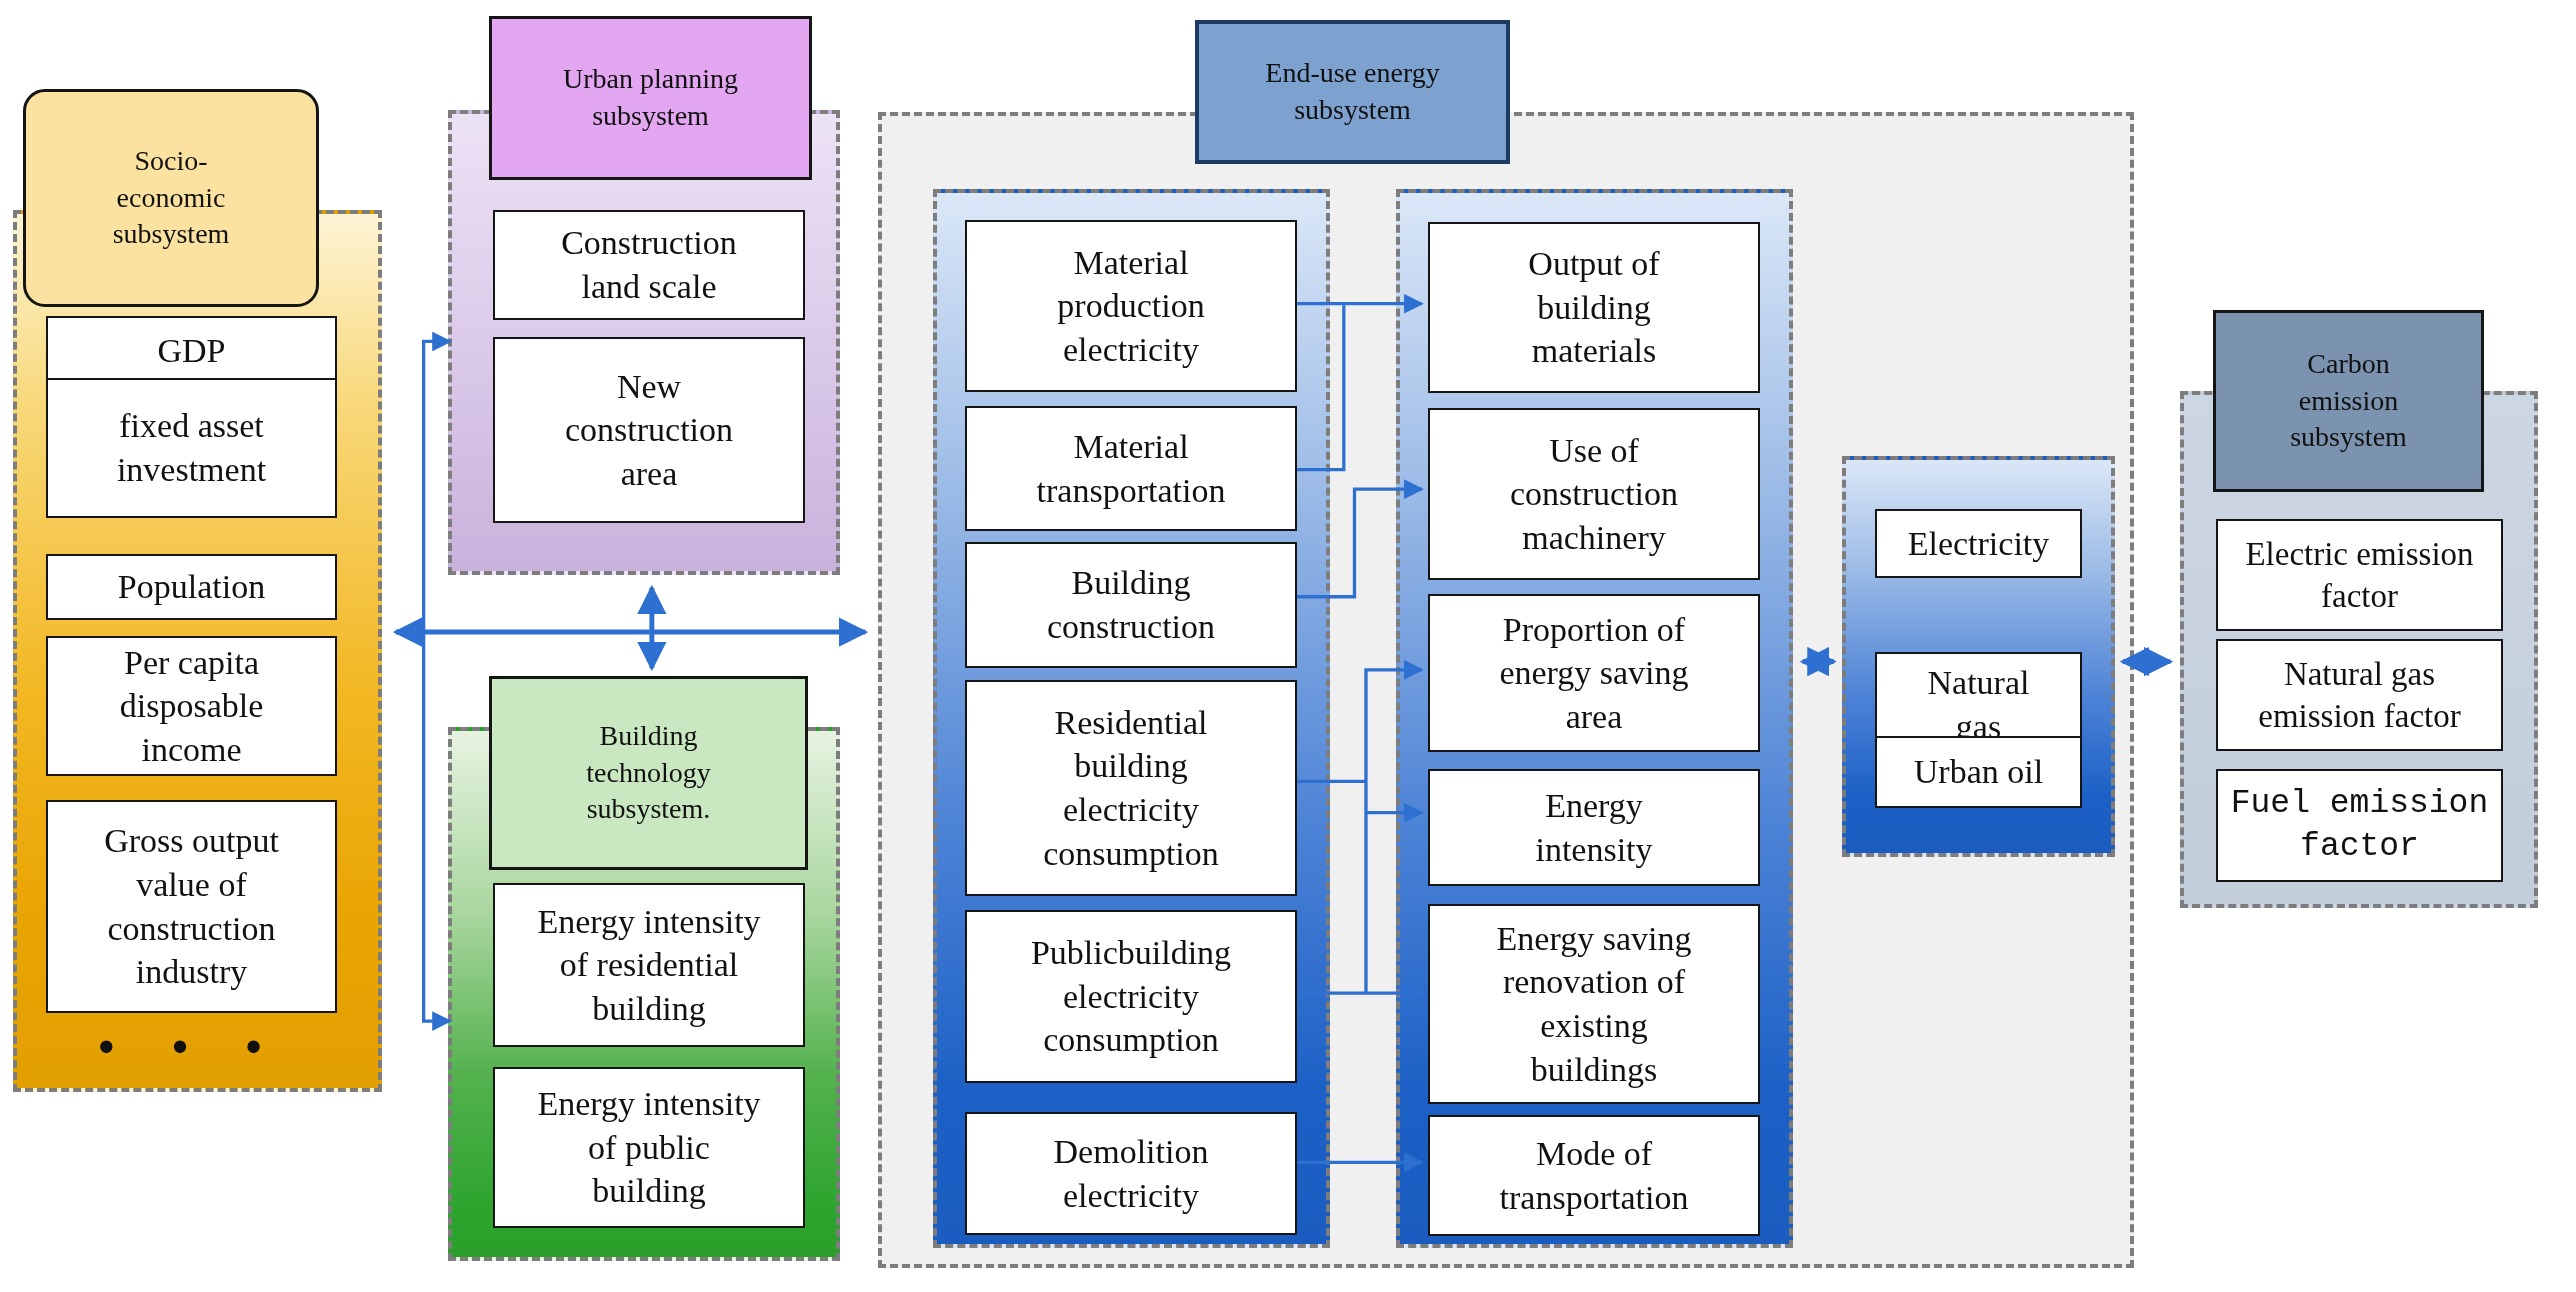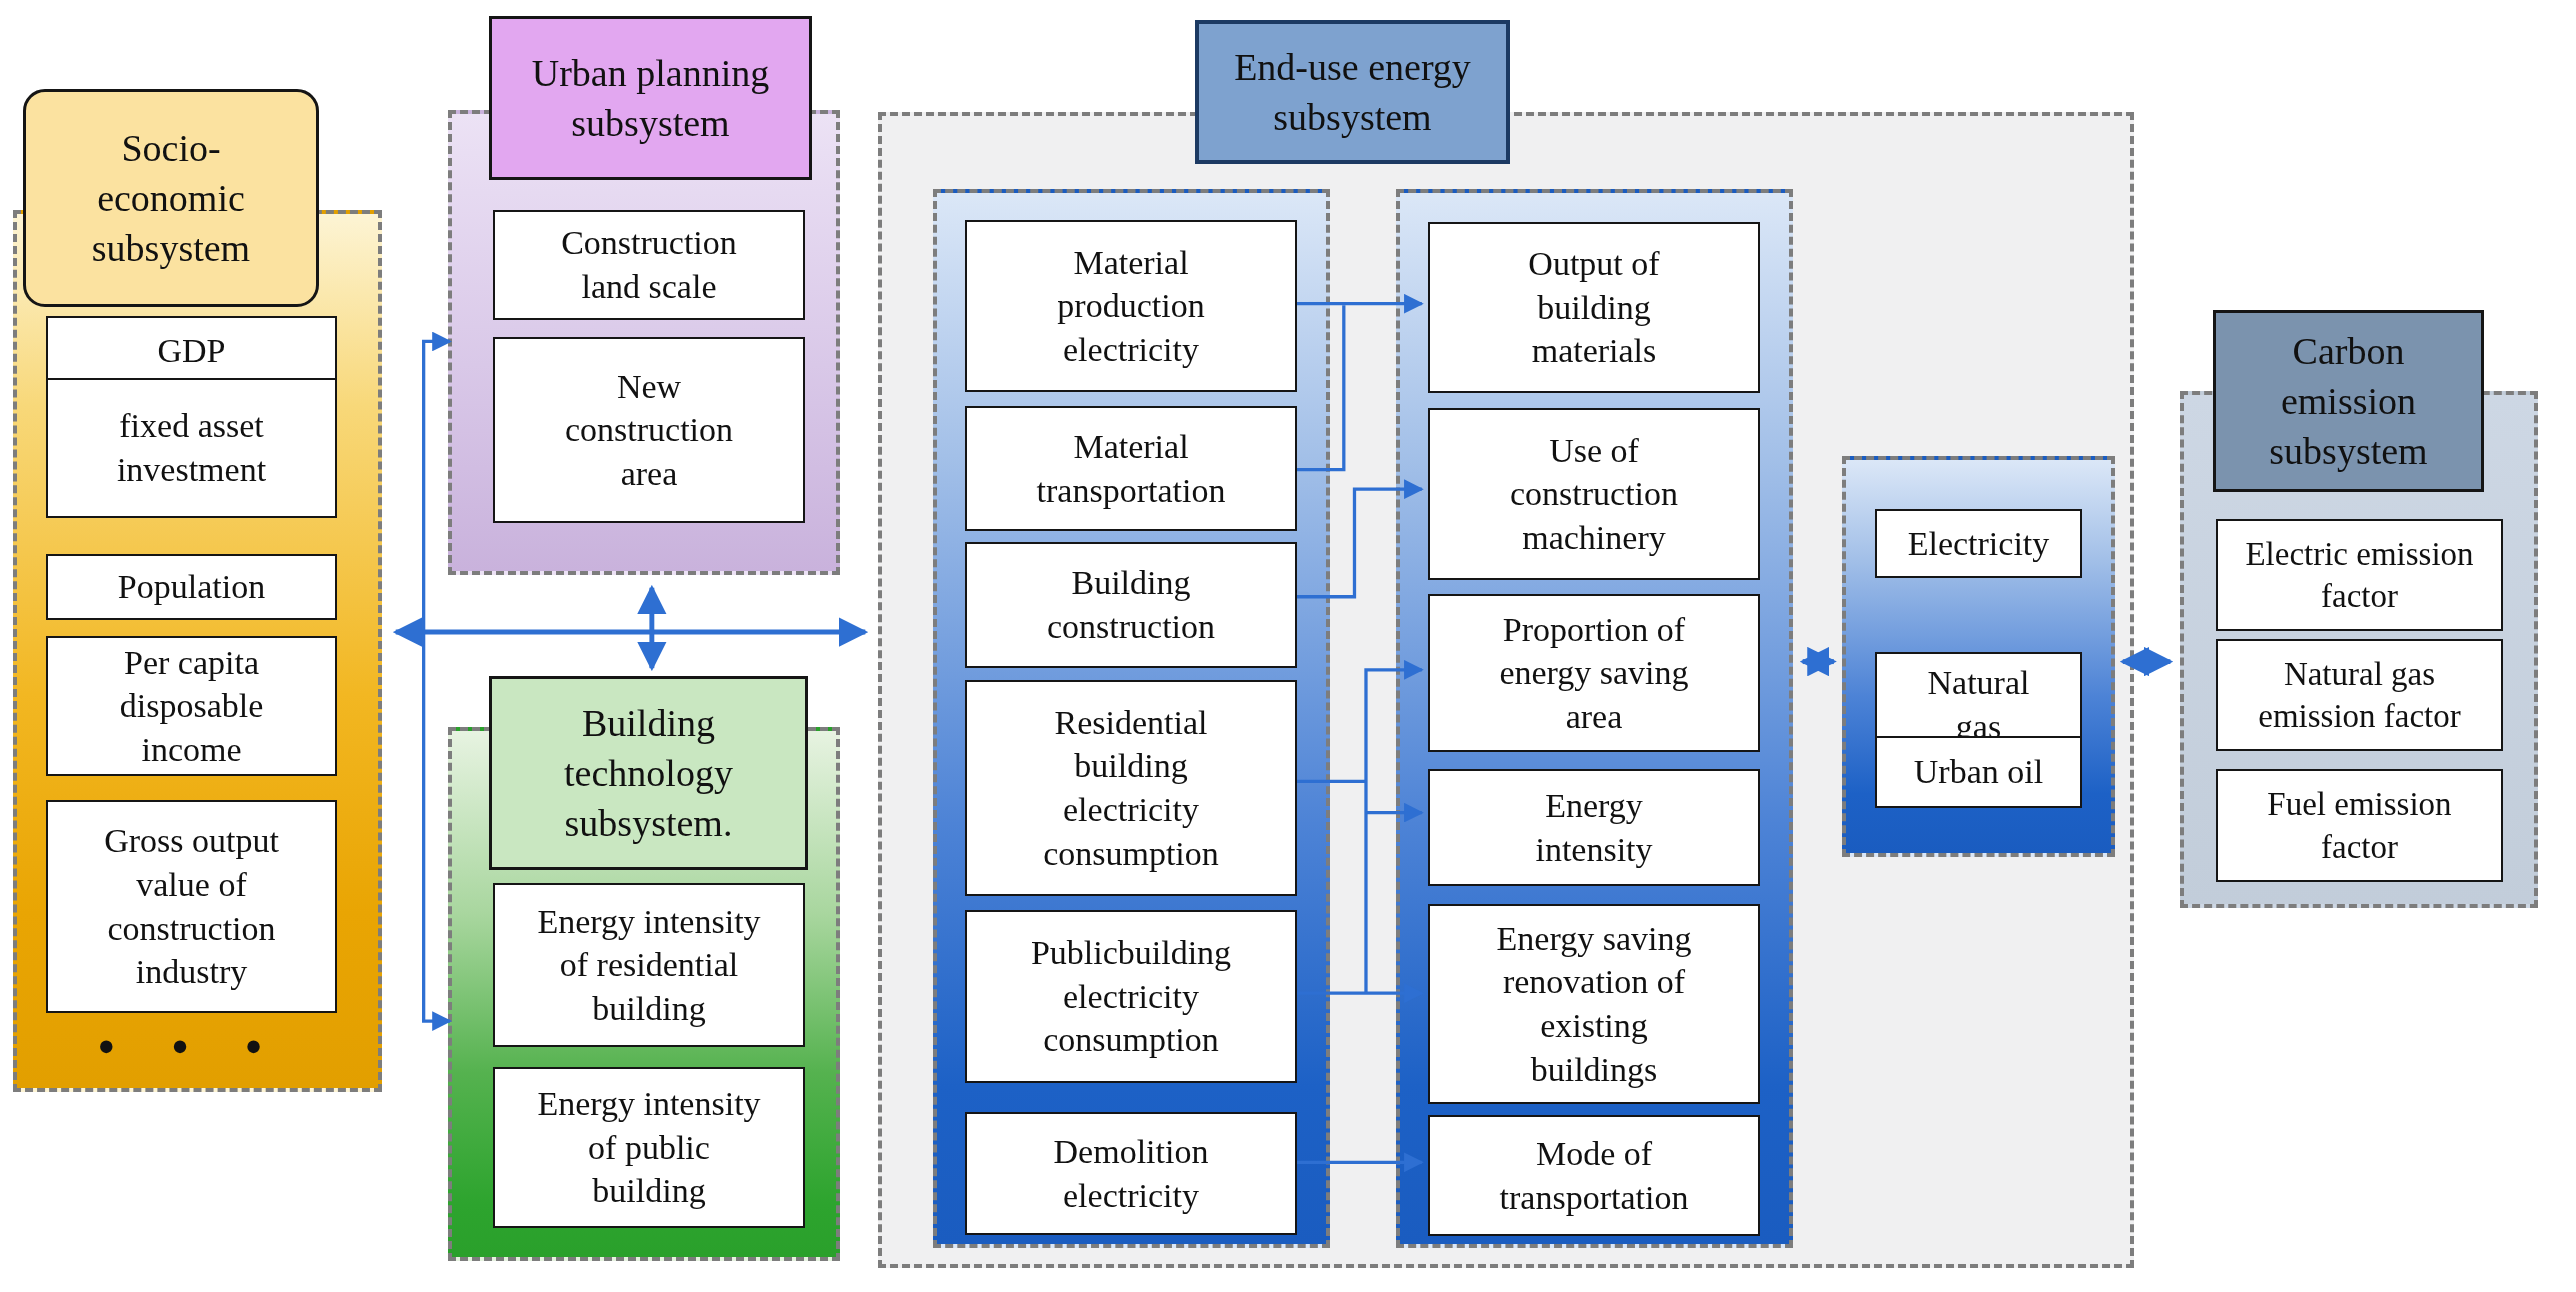--- a/index.html
+++ b/index.html
@@ -1,21 +1,21 @@
 <!DOCTYPE html>
 <html style="font-size:13px"><head>
 <meta charset="utf-8">
 <style>
   html,body{margin:0;padding:0;background:#ffffff;}
   body{width:2576px;height:1292px;position:relative;overflow:hidden;
        font-family:"Liberation Serif","DejaVu Serif",serif;color:#111;}
   .abs{position:absolute;box-sizing:border-box;}
   .container{border:4.9px dashed #7d7d7d;}
   .titlebox{border:3.3px solid #151515;display:flex;align-items:center;justify-content:center;
-            text-align:center;font-size:38px;line-height:1.32;white-space:pre-line;}
+            text-align:center;font-size:28px;line-height:1.32;white-space:pre-line;}
   .wbox{background:#ffffff;border:2.5px solid #151515;display:flex;align-items:center;justify-content:center;
         text-align:center;font-size:34px;line-height:1.28;white-space:pre-line;}
   .socio-cont{background:linear-gradient(to bottom,#fdf4d4 0%,#f8d879 22%,#f2b722 55%,#e9a503 80%,#e29f00 100%);}
   .socio-title{background:#fbe2a0;}
   .urban-cont{background:linear-gradient(to bottom,#ece2f5 0%,#d9c8e8 55%,#c9b2dc 100%);}
   .urban-title{background:#e2a7f0;}
   .build-cont{background:linear-gradient(to bottom,#e7f3e1 0%,#a8d69e 35%,#55b24f 65%,#2da42e 90%,#2aa02b 100%);}
   .build-title{background:#c9e7c1;}
   .enduse-cont{background:#f0f0f1;}
   .enduse-title{background:#7ea2cf;border:4.1px solid #1c3a63;}
@@ -113,21 +113,21 @@
 <div class="abs wbox" style="left:1875px;top:736px;width:207px;height:72px;">Urban oil</div>
 
 <div class="abs container carbon-cont" style="left:2180px;top:391px;width:358px;height:517px;"></div>
 <div class="abs titlebox carbon-title" style="left:2213px;top:310px;width:271px;height:182px;">Carbon
 emission
 subsystem</div>
 <div class="abs wbox" style="left:2216px;top:511px;width:287px;height:112px;font-size:33px;margin-top:8px;">Electric emission
 factor</div>
 <div class="abs wbox" style="left:2216px;top:639px;width:287px;height:112px;font-size:33px;">Natural gas
 emission factor</div>
-<div class="abs wbox" style="left:2216px;top:769px;width:287px;height:113px;font-size:33px;">Fuel emission
+<div class="abs wbox" style="left:2216px;top:769px;width:287px;height:113px;font-size:33px;font-family:Liberation Mono, monospace;">Fuel emission
 factor</div>
 
 <svg class="arrows" width="2576" height="1292" viewBox="0 0 3138 1574">
   <defs>
     <marker id="ah" viewBox="0 0 10 10" refX="9" refY="5" markerWidth="6" markerHeight="6" orient="auto-start-reverse" markerUnits="strokeWidth">
       <path d="M0,0 L10,5 L0,10 Z" fill="#2e6fd2"></path>
     </marker>
   </defs>
   <g stroke="#2e6fd2" fill="none">
 

